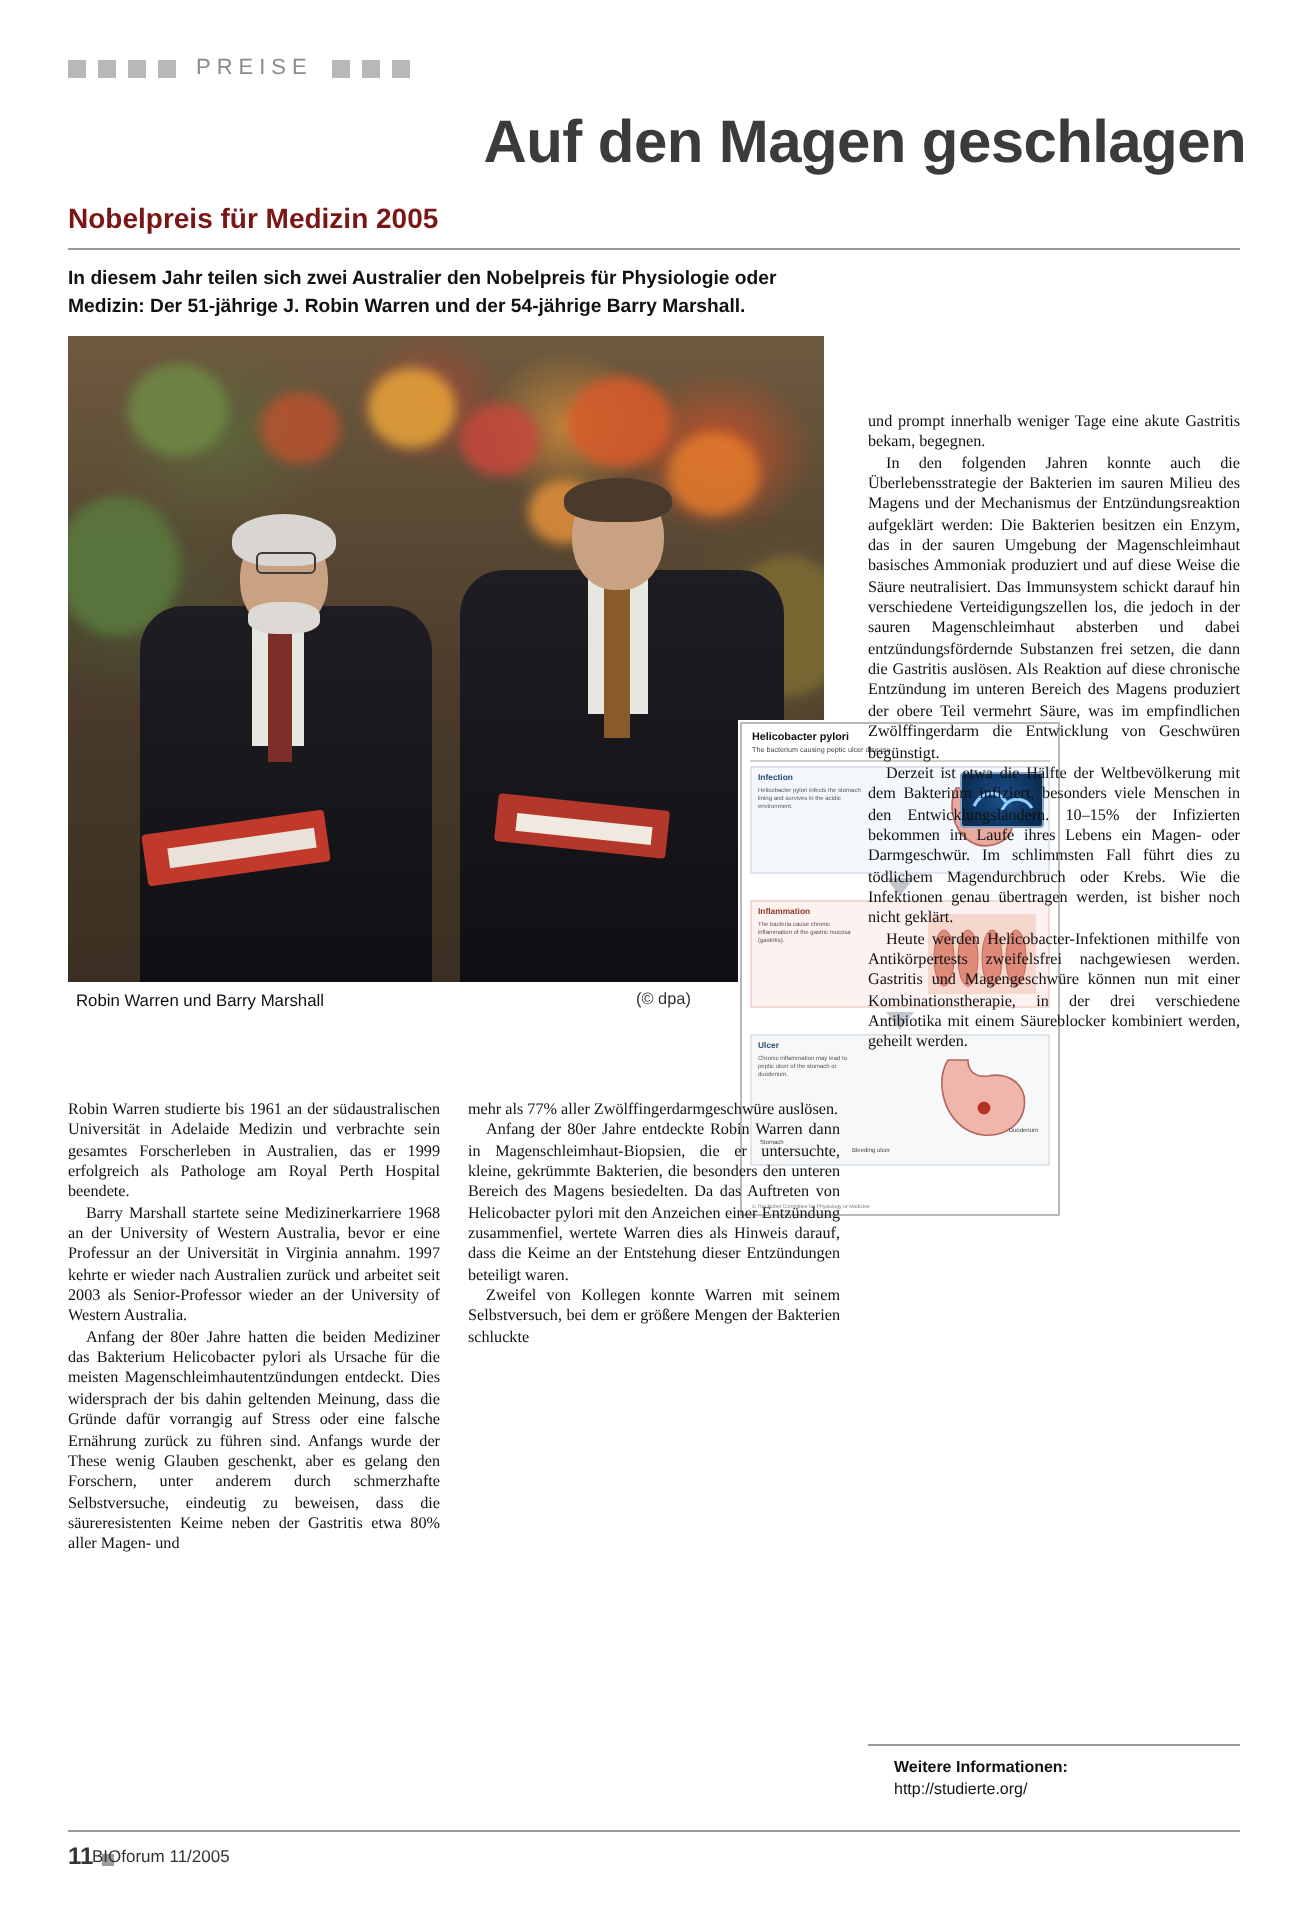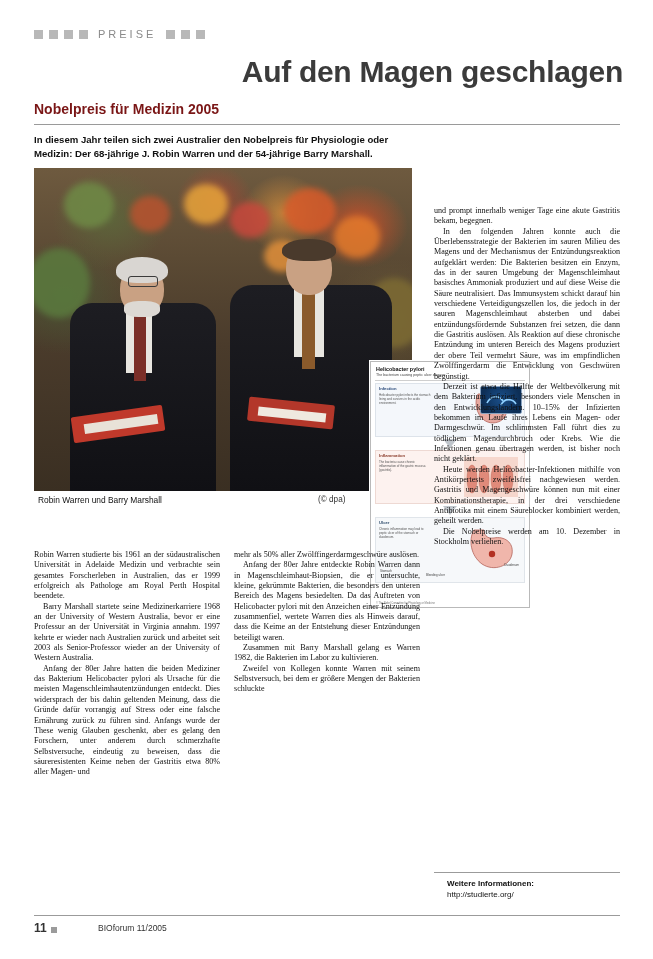--- a/index.html
+++ b/index.html
@@ -294,26 +294,25 @@
   }
   .footer-sq {
     position: absolute;
     left: 51px;
     top: 927px;
     width: 6px; height: 6px;
     background: #9b9b9b;
   }
   .footer-text {
     position: absolute;
-    left: 76px;
+    left: 46px;
     top: 923px;
     font-family: "Liberation Sans", sans-serif;
     font-size: 8.5px;
     color: #333;
-    padding-left: 22px;
   }
 </style>
 </head>
 <body>
 
 <div class="page">
 
   <div class="kicker">
     <span class="sq"></span>
     <span class="sq"></span>
@@ -321,21 +320,21 @@
     <span class="sq"></span>
     <span class="label">PREISE</span>
     <span class="sq"></span>
     <span class="sq"></span>
     <span class="sq"></span>
   </div>
 
   <div class="headline">Auf den Magen geschlagen</div>
   <div class="subhead">Nobelpreis für Medizin 2005</div>
   <div class="hr-line"></div>
-  <div class="lead">In diesem Jahr teilen sich zwei Australier den Nobelpreis für Physiologie oder Medizin: Der 68-jährige J. Robin Warren und der 54-jährige Barry Marshall.</div>
+  <div class="lead">In diesem Jahr teilen sich zwei Australier den Nobelpreis für Physiologie oder Medizin: Der 51-jährige J. Robin Warren und der 54-jährige Barry Marshall.</div>
 
   <div class="photo-wrap">
     <div class="photo">
 
       <div class="bloom" style="left:250px;top:20px;width:52px;height:46px;background:#d85b2a;"></div>
       <div class="bloom" style="left:300px;top:48px;width:46px;height:42px;background:#e07a2c;"></div>
       <div class="bloom" style="left:196px;top:34px;width:40px;height:36px;background:#c8483c;"></div>
       <div class="bloom" style="left:150px;top:16px;width:44px;height:40px;background:#e6a43a;"></div>
       <div class="bloom" style="left:96px;top:28px;width:40px;height:36px;background:#b8532f;"></div>
       <div class="bloom" style="left:30px;top:14px;width:50px;height:46px;background:#6f8a46;"></div>
@@ -425,33 +424,31 @@
     <div style="position:absolute;left:5px;bottom:2px;font-family:'Liberation Sans',sans-serif;font-size:2.6px;color:#777;">© The Nobel Committee for Physiology or Medicine</div>
   </div>
 
   <div class="col" id="col1">
     <p class="first">Robin Warren studierte bis 1961 an der südaustralischen Universität in Adelaide Medizin und verbrachte sein gesamtes Forscherleben in Australien, das er 1999 erfolgreich als Pathologe am Royal Perth Hospital beendete.</p>
     <p>Barry Marshall startete seine Medizinerkarriere 1968 an der University of Western Australia, bevor er eine Professur an der Universität in Virginia annahm. 1997 kehrte er wieder nach Australien zurück und arbeitet seit 2003 als Senior-Professor wieder an der University of Western Australia.</p>
     <p>Anfang der 80er Jahre hatten die beiden Mediziner das Bakterium Helicobacter pylori als Ursache für die meisten Magenschleimhautentzündungen entdeckt. Dies widersprach der bis dahin geltenden Meinung, dass die Gründe dafür vorrangig auf Stress oder eine falsche Ernährung zurück zu führen sind. Anfangs wurde der These wenig Glauben geschenkt, aber es gelang den Forschern, unter anderem durch schmerzhafte Selbstversuche, eindeutig zu beweisen, dass die säureresistenten Keime neben der Gastritis etwa 80% aller Magen- und</p>
   </div>
 
   <div class="col" id="col2">
-    <p class="first">mehr als 50% aller Zwölffingerdarmgeschwüre auslösen.</p>
+    <p class="first">mehr als 77% aller Zwölffingerdarmgeschwüre auslösen.</p>
     <p>Anfang der 80er Jahre entdeckte Robin Warren dann in Magenschleimhaut-Biopsien, die er untersuchte, kleine, gekrümmte Bakterien, die besonders den unteren Bereich des Magens besiedelten. Da das Auftreten von Helicobacter pylori mit den Anzeichen einer Entzündung zusammenfiel, wertete Warren dies als Hinweis darauf, dass die Keime an der Entstehung dieser Entzündungen beteiligt waren.</p>
-    <p>Zusammen mit Barry Marshall gelang es Warren 1982, die Bakterien im Labor zu kultivieren.</p>
     <p>Zweifel von Kollegen konnte Warren mit seinem Selbstversuch, bei dem er größere Mengen der Bakterien schluckte</p>
   </div>
 
   <div class="col" id="col3">
     <div style="float:left;width:0;height:0;"></div>
     <p class="first">und prompt innerhalb weniger Tage eine akute Gastritis bekam, begegnen.</p>
     <p>In den folgenden Jahren konnte auch die Überlebensstrategie der Bakterien im sauren Milieu des Magens und der Mechanismus der Entzündungsreaktion aufgeklärt werden: Die Bakterien besitzen ein Enzym, das in der sauren Umgebung der Magenschleimhaut basisches Ammoniak produziert und auf diese Weise die Säure neutralisiert. Das Immunsystem schickt darauf hin verschiedene Verteidigungszellen los, die jedoch in der sauren Magenschleimhaut absterben und dabei entzündungsfördernde Substanzen frei setzen, die dann die Gastritis auslösen. Als Reaktion auf diese chronische Entzündung im unteren Bereich des Magens produziert der obere Teil vermehrt Säure, was im empfindlichen Zwölffingerdarm die Entwicklung von Geschwüren begünstigt.</p>
     <p>Derzeit ist etwa die Hälfte der Weltbevölkerung mit dem Bakterium infiziert, besonders viele Menschen in den Entwicklungsländern. 10–15% der Infizierten bekommen im Laufe ihres Lebens ein Magen- oder Darmgeschwür. Im schlimmsten Fall führt dies zu tödlichem Magendurchbruch oder Krebs. Wie die Infektionen genau übertragen werden, ist bisher noch nicht geklärt.</p>
     <p>Heute werden Helicobacter-Infektionen mithilfe von Antikörpertests zweifelsfrei nachgewiesen werden. Gastritis und Magengeschwüre können nun mit einer Kombinationstherapie, in der drei verschiedene Antibiotika mit einem Säureblocker kombiniert werden, geheilt werden.</p>
-    <p>Die Nobelpreise werden am 10. Dezember in Stockholm verliehen.</p>
   </div>
 
   <div class="mi-rule"></div>
   <div class="moreinfo">
     <div class="mi-title">Weitere Informationen:</div>
     <div class="mi-url">http://studierte.org/</div>
   </div>
 
   <div class="footer-rule"></div>
   <div class="pagenum">11</div>

